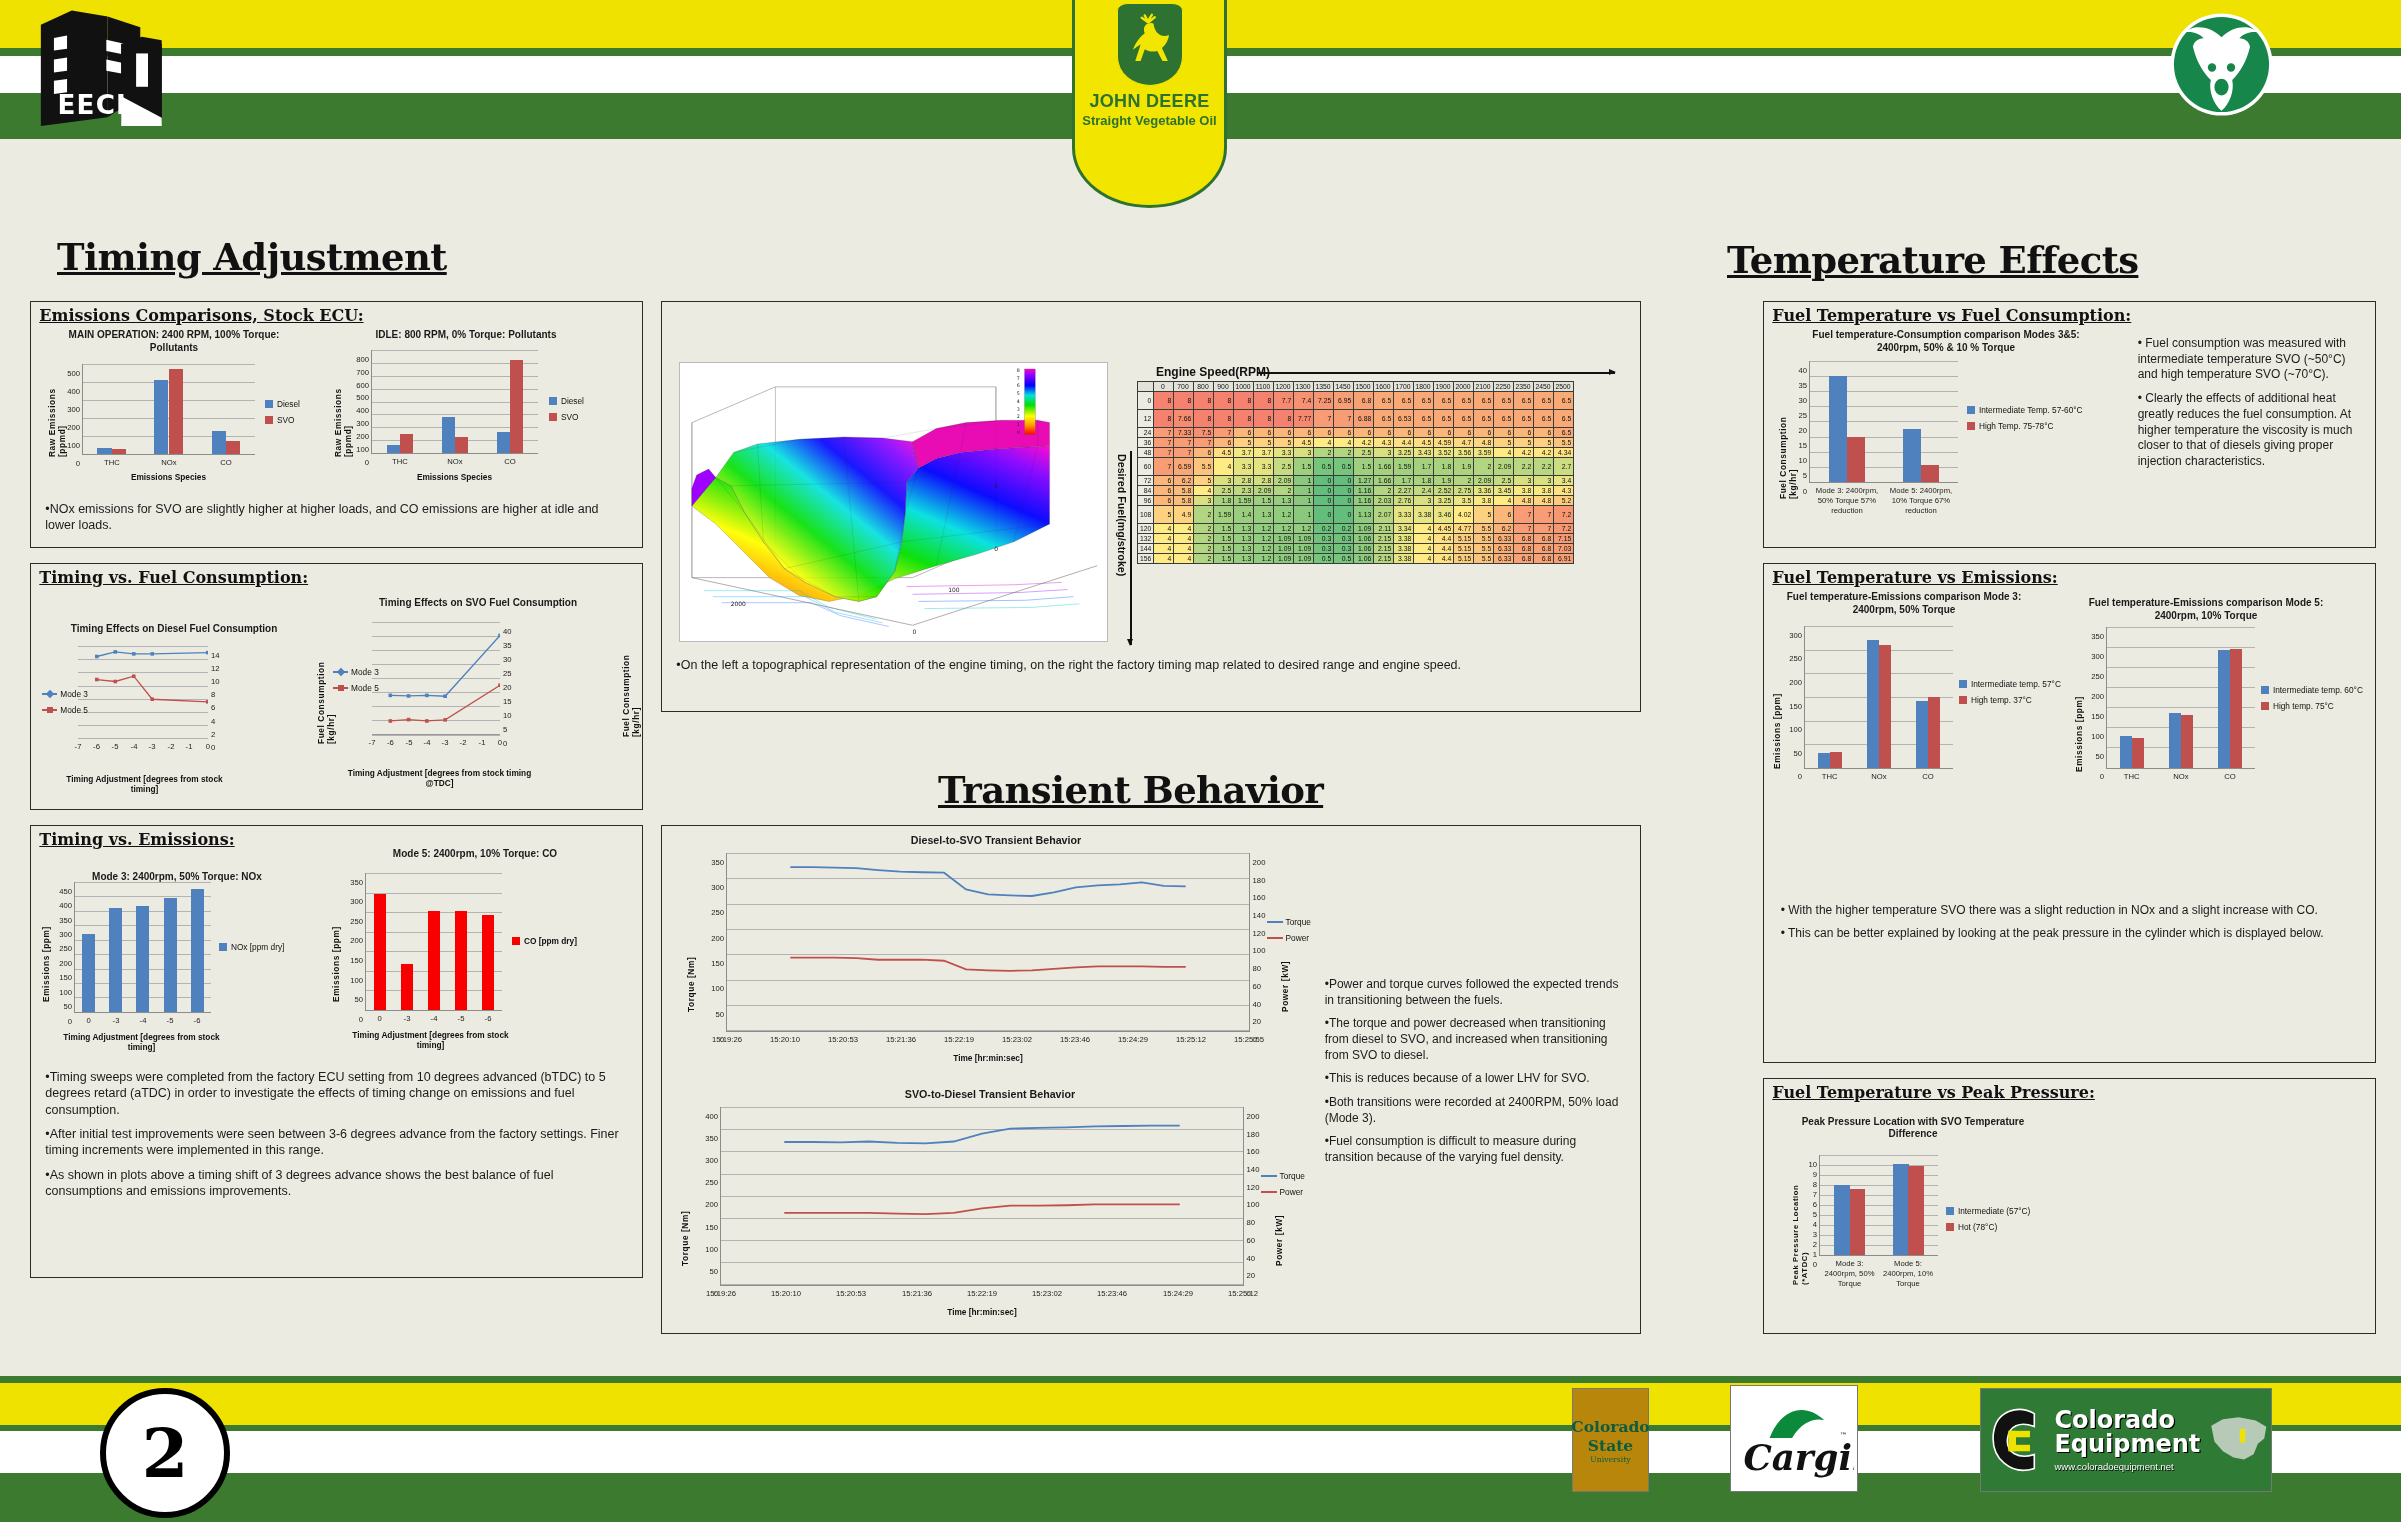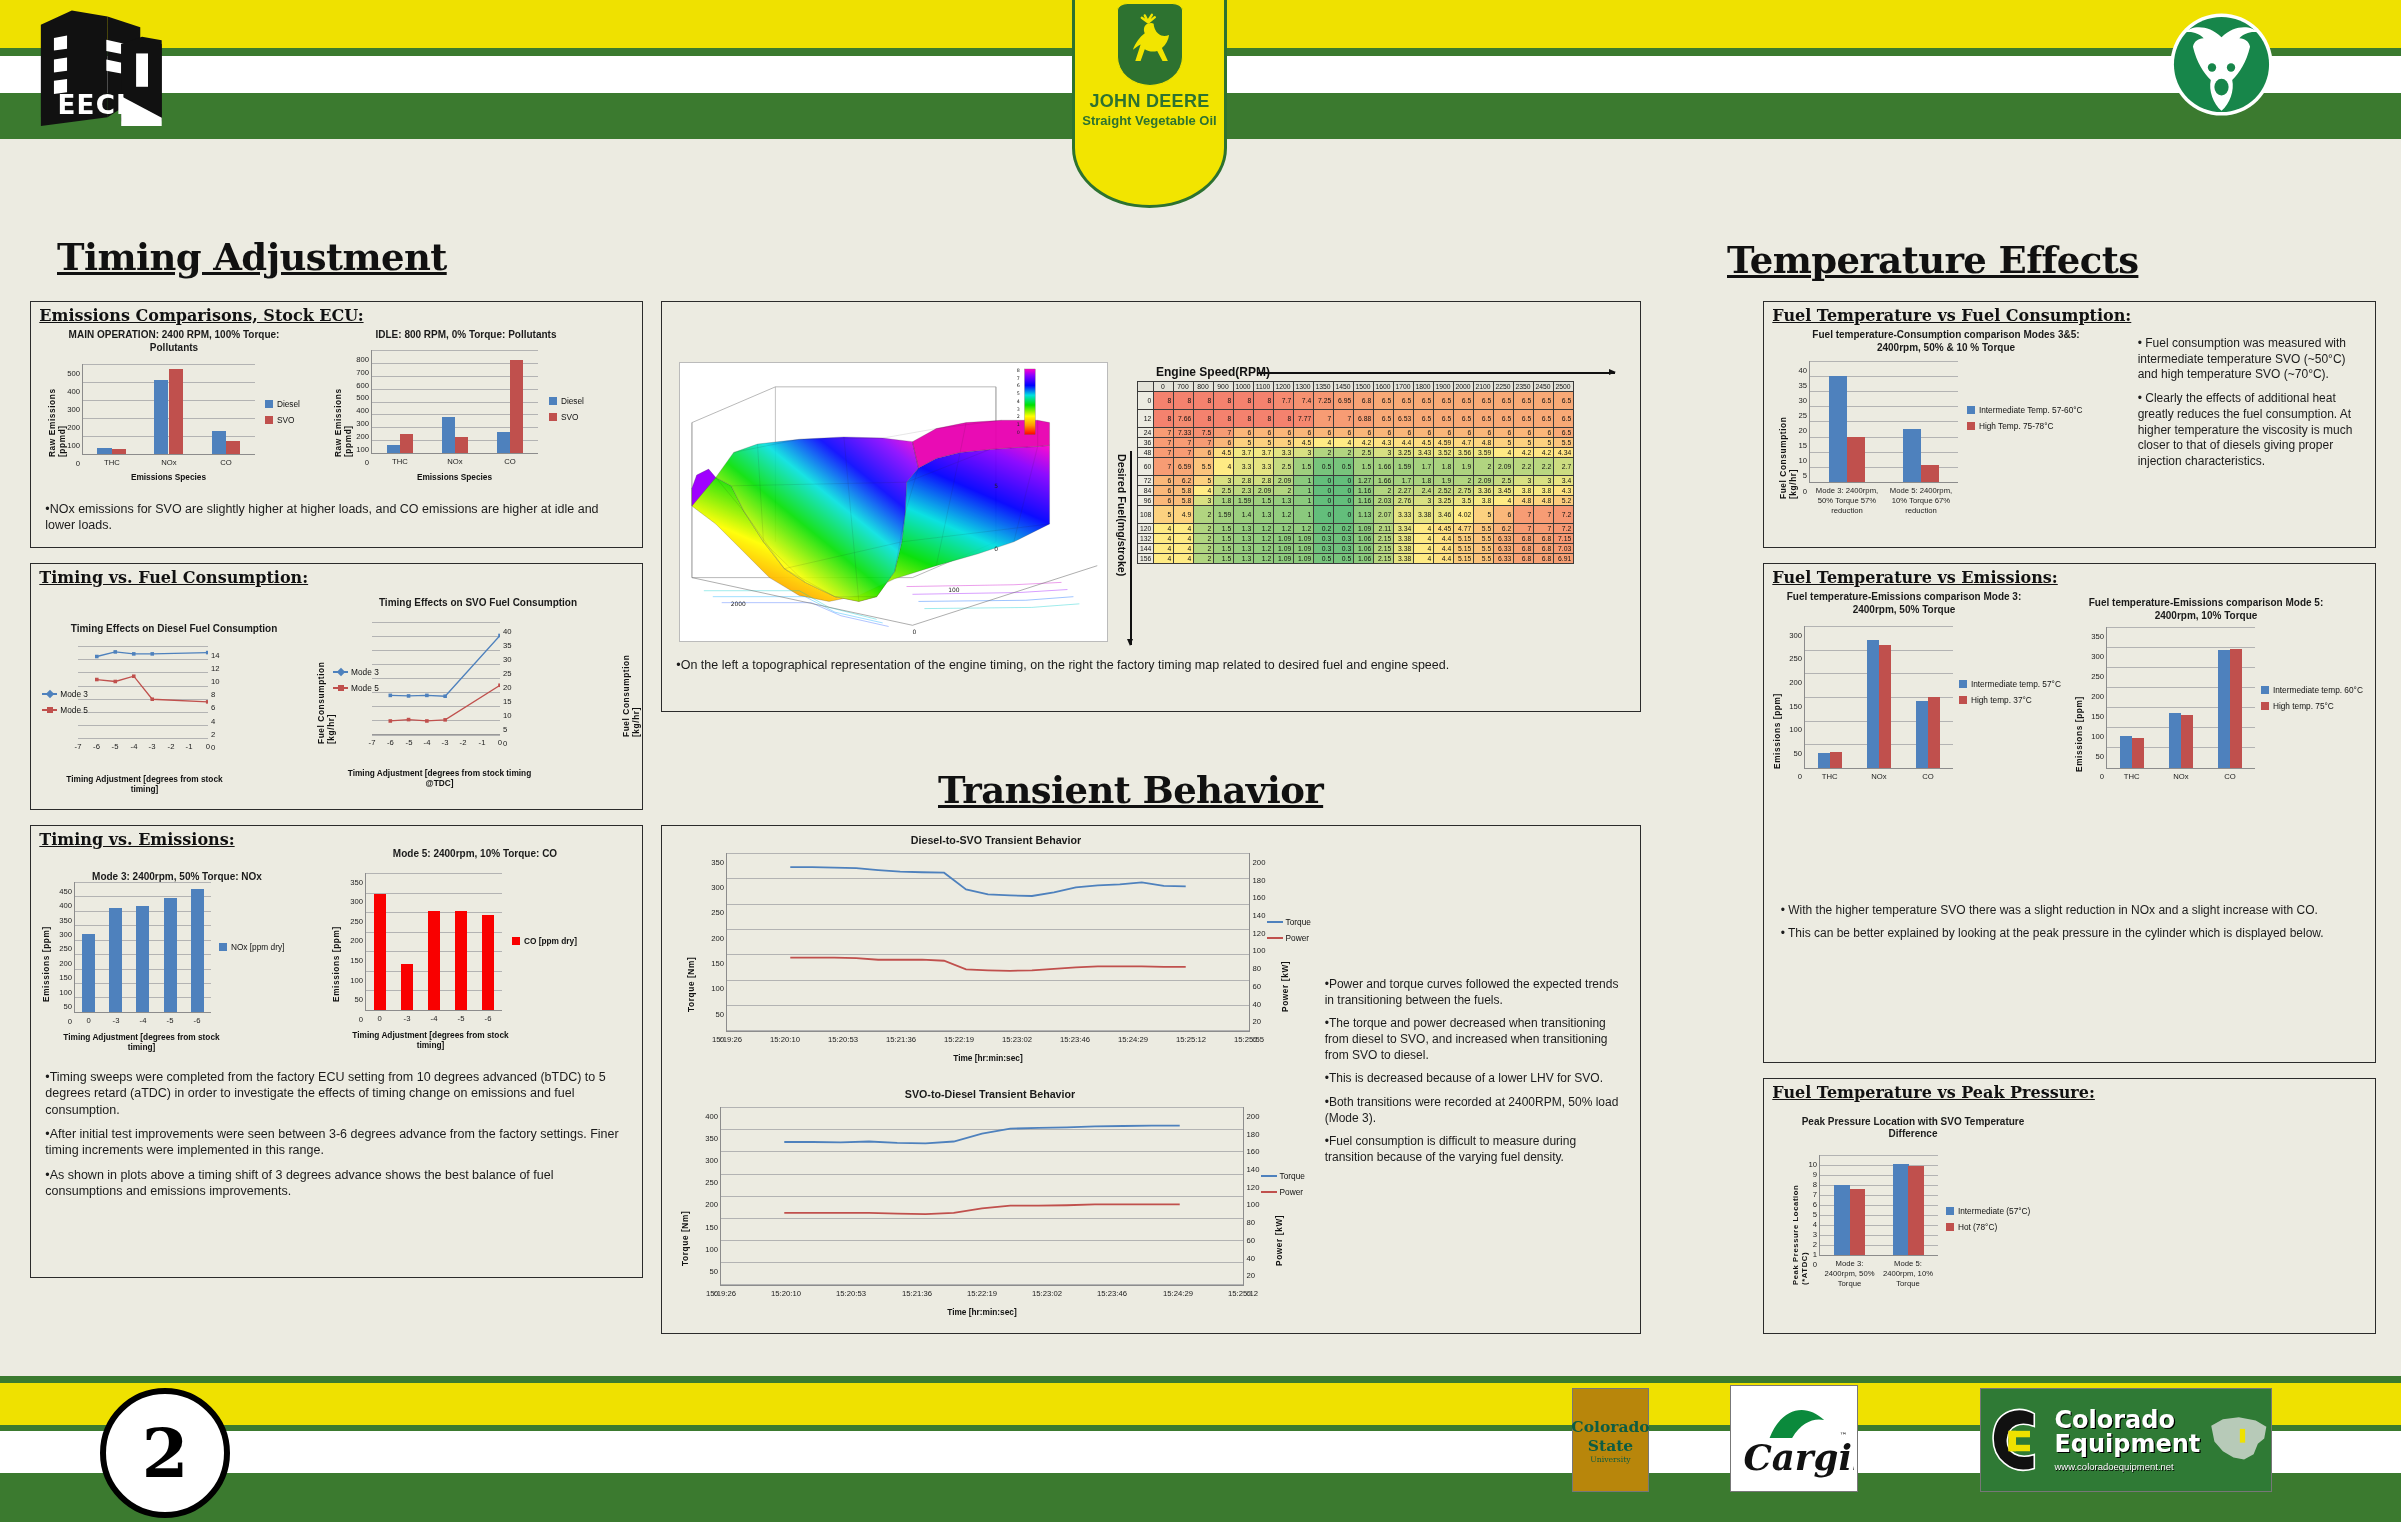--- a/index.html
+++ b/index.html
@@ -910,21 +910,21 @@
             <td style="background:rgb(249,174,119);">6.33</td>
             <td style="background:rgb(247,162,117);">6.8</td>
             <td style="background:rgb(247,162,117);">6.8</td>
             <td style="background:rgb(247,159,116);">6.91</td>
           </tr>
         </tbody>
       </table>
   </div>
 
   <div class="bullets" style="position:absolute; left:3.6px; top:350px; width:965px;">
-    <p>•On the left a topographical representation of  the engine timing, on the right  the factory timing map related to desired fuel and engine speed.</p>
+    <p>•On the left a topographical representation of  the engine timing, on the right  the factory timing map related to desired range and engine speed.</p>
   </div>
 </div>
 
 <div class="panel" style="left:661px; top:825px; width:980px; height:509px;">
 
   <div class="chart" style="left:18px; top:8.3px; width:637px; height:232px;">
     <div class="ctitle" style="width:536px; margin-left:48px; font-size:10.7px;">Diesel-to-SVO Transient Behavior</div>
     <div class="ylabel" style="left:6px; top:71px; height:107px;">Torque [Nm]</div>
     <div class="plot" id="p8" style="position:absolute; left:46px; top:19px; width:524px; height:179px; border-right:1.2px solid #8c8c8c;">
         <div class="grid-line" style="top: 177px;"></div>
@@ -1040,21 +1040,21 @@
           <span class="lmark" style="background:#c0504d"></span>
           <span>Power</span>
         </div>
     </div>
     <div class="xlabel" style="left:46px; top:219px; width:524px;">Time [hr:min:sec]</div>
   </div>
 
   <div class="bullets" style="position:absolute; left:652px; top:146px; width:319px; font-size:12px;">
     <p>•Power and torque curves followed the expected trends in transitioning between the fuels.</p>
     <p>•The torque and power decreased when transitioning from diesel to SVO, and increased when transitioning from SVO to diesel.</p>
-    <p>•This is decreased because of a lower LHV for SVO.</p>
+    <p>•This is reduces because of a lower LHV for SVO.</p>
     <p>•Both transitions were recorded at 2400RPM, 50% load (Mode 3).</p>
     <p>•Fuel consumption is difficult to measure during transition because of the varying fuel density.</p>
   </div>
 </div>
 
 <div class="panel" style="left:1763px; top:301px; width:613px; height:247px;">
   <div class="panel-head">Fuel Temperature vs Fuel Consumption:</div>
 
   <div class="chart" style="left:6px; top:27px; width:363px; height:214px;">
     <div class="ctitle" style="width:280px; margin-left:36px;">Fuel temperature-Consumption comparison Modes 3&amp;5: 2400rpm, 50% &amp; 10 % Torque</div>

